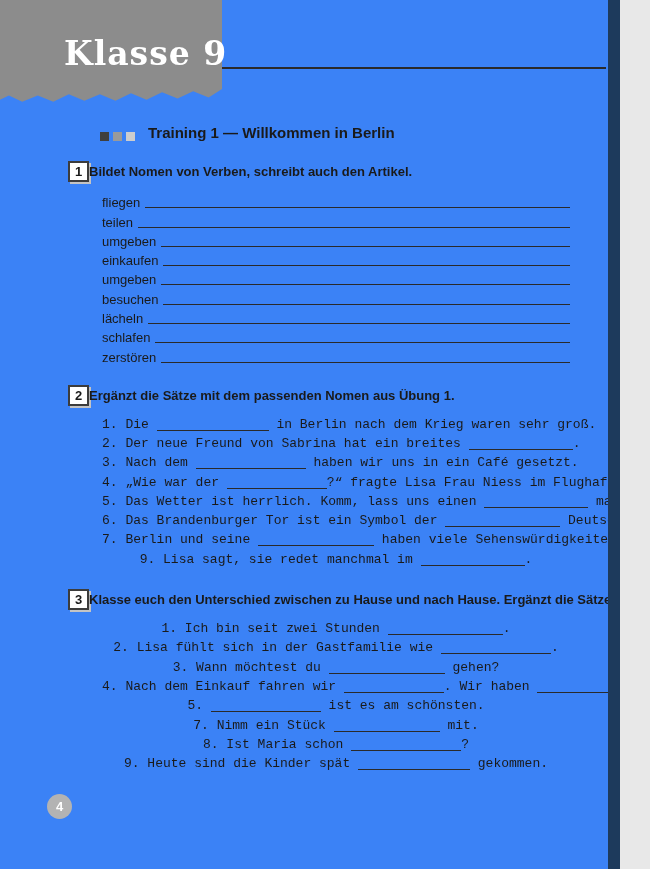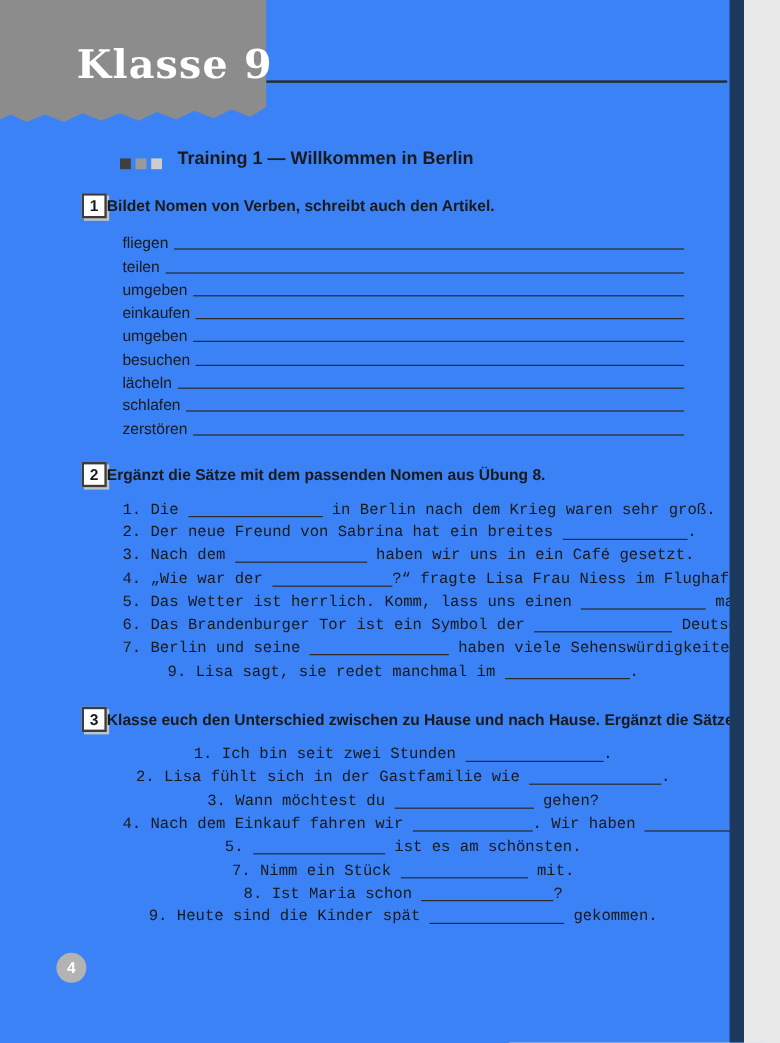--- a/index.html
+++ b/index.html
@@ -192,21 +192,21 @@
           </div>
           <div class="word-row">
             <span class="word">zerstören</span>
             <span class="fill-line"></span>
           </div>
         </div>
       </div>
       <div class="section">
         <div class="section-head">
           <div class="num-box">2</div>
-          <div class="section-heading"><span>Ergänzt die Sätze mit dem passenden Nomen aus Übung 8.</span></div>
+          <div class="section-heading"><span>Ergänzt die Sätze mit dem passenden Nomen aus Übung 1.</span></div>
         </div>
         <div class="section-body">
           <div class="sentence-row">1. Die <span class="blank" style="width: 112px;"></span> in Berlin nach dem Krieg waren sehr groß.</div>
           <div class="sentence-row">2. Der neue Freund von Sabrina hat ein breites <span class="blank" style="width: 104px;"></span>.</div>
           <div class="sentence-row">3. Nach dem <span class="blank" style="width: 110px;"></span> haben wir uns in ein Café gesetzt.</div>
           <div class="sentence-row">4. „Wie war der <span class="blank" style="width: 100px;"></span>?“ fragte Lisa Frau Niess im Flughafen.</div>
           <div class="sentence-row">5. Das Wetter ist herrlich. Komm, lass uns einen <span class="blank" style="width: 104px;"></span> machen.</div>
           <div class="sentence-row">6. Das Brandenburger Tor ist ein Symbol der <span class="blank" style="width: 115px;"></span> Deutschlands.</div>
           <div class="sentence-row">7. Berlin und seine <span class="blank" style="width: 116px;"></span> haben viele Sehenswürdigkeiten.</div>
           <div class="sentence-row">9. Lisa sagt, sie redet manchmal im <span class="blank" style="width: 104px;"></span>.</div>

